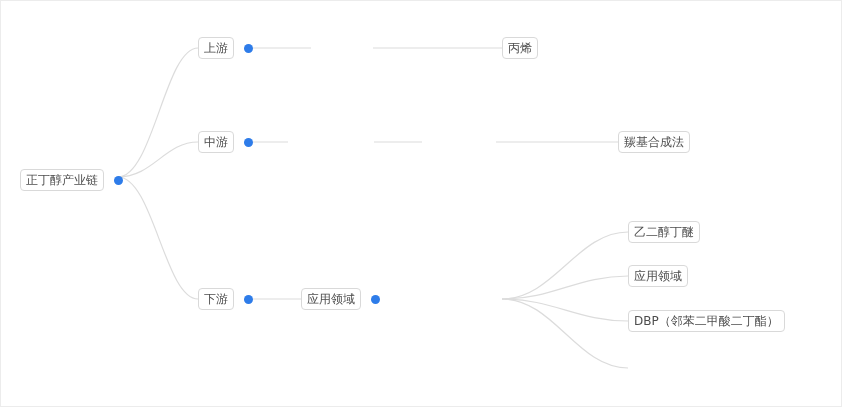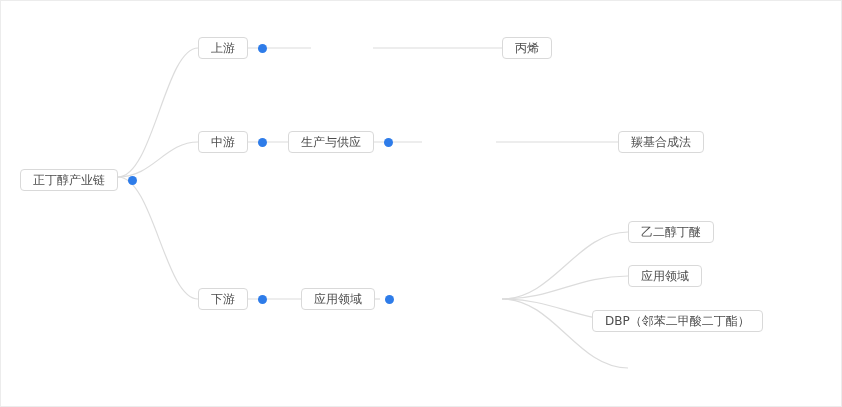--- a/index.html
+++ b/index.html
@@ -41,21 +41,21 @@
     cursor:pointer;
   }
   .box{
     display:inline-block;
     font-size:12px;
     line-height:16px;
     color:var(--text);
     background:var(--bg);
     border:1px solid var(--border);
     border-radius:4px;
-    padding:2px 12px;
+    padding:2px 5px;
     white-space:nowrap;
   }
   .dot{
     width:9px;
     height:9px;
     border-radius:50%;
     background:var(--accent);
     margin-left:10px;
     flex:0 0 auto;
     z-index:2;
@@ -93,39 +93,35 @@
     <span class="dot"></span>
   </div>
   <div class="node" style="left:501px;top:36px">
     <span class="box">丙烯</span>
   </div>
 
   <div class="node" style="left:197px;top:130px">
     <span class="box">中游</span>
     <span class="dot"></span>
   </div>
-  <div class="node" style="left:287px;top:130px">
-    <span class="box">生产与供应</span>
-    <span class="dot"></span>
-  </div>
   <div class="node" style="left:617px;top:130px">
     <span class="box">羰基合成法</span>
   </div>
 
   <div class="node" style="left:197px;top:287px">
     <span class="box">下游</span>
     <span class="dot"></span>
   </div>
   <div class="node" style="left:300px;top:287px">
     <span class="box">应用领域</span>
     <span class="dot"></span>
   </div>
   <div class="node" style="left:627px;top:220px">
     <span class="box">乙二醇丁醚</span>
   </div>
   <div class="node" style="left:627px;top:264px">
     <span class="box">应用领域</span>
   </div>
-  <div class="node" style="left:591px;top:309px">
+  <div class="node" style="left:627px;top:309px">
     <span class="box">DBP（邻苯二甲酸二丁酯）</span>
   </div>
 
 </div>
 
 </body></html>

